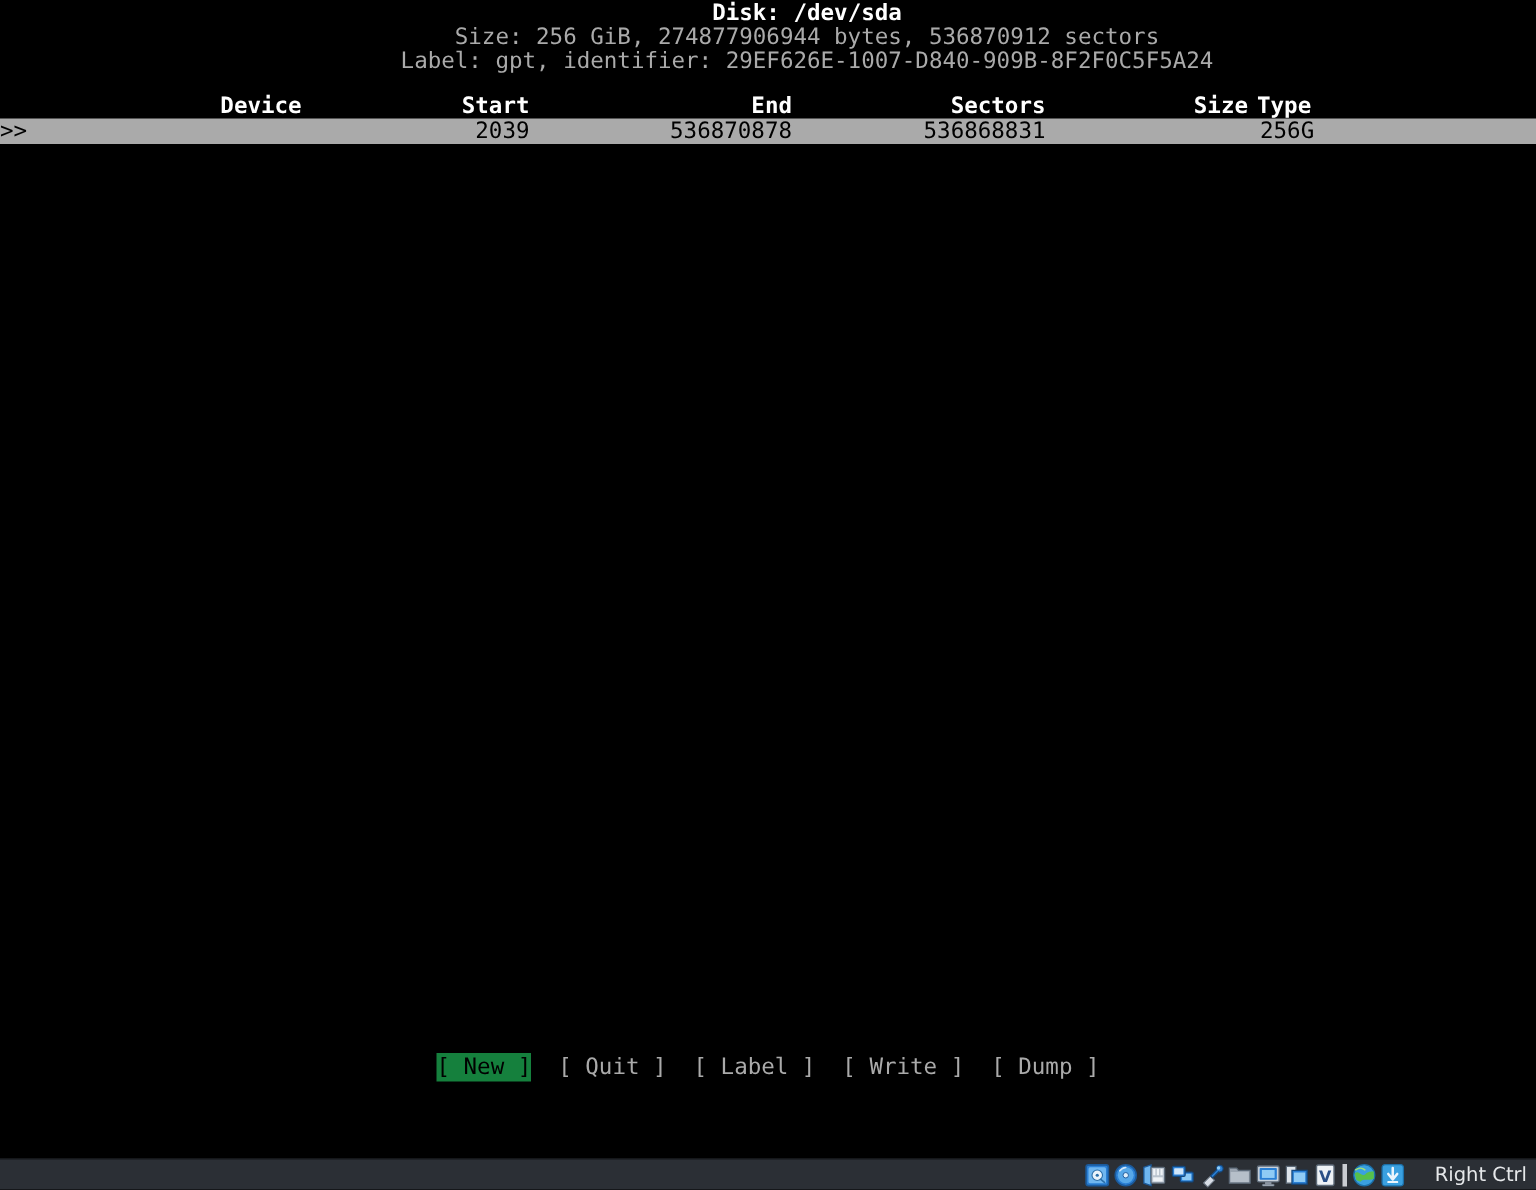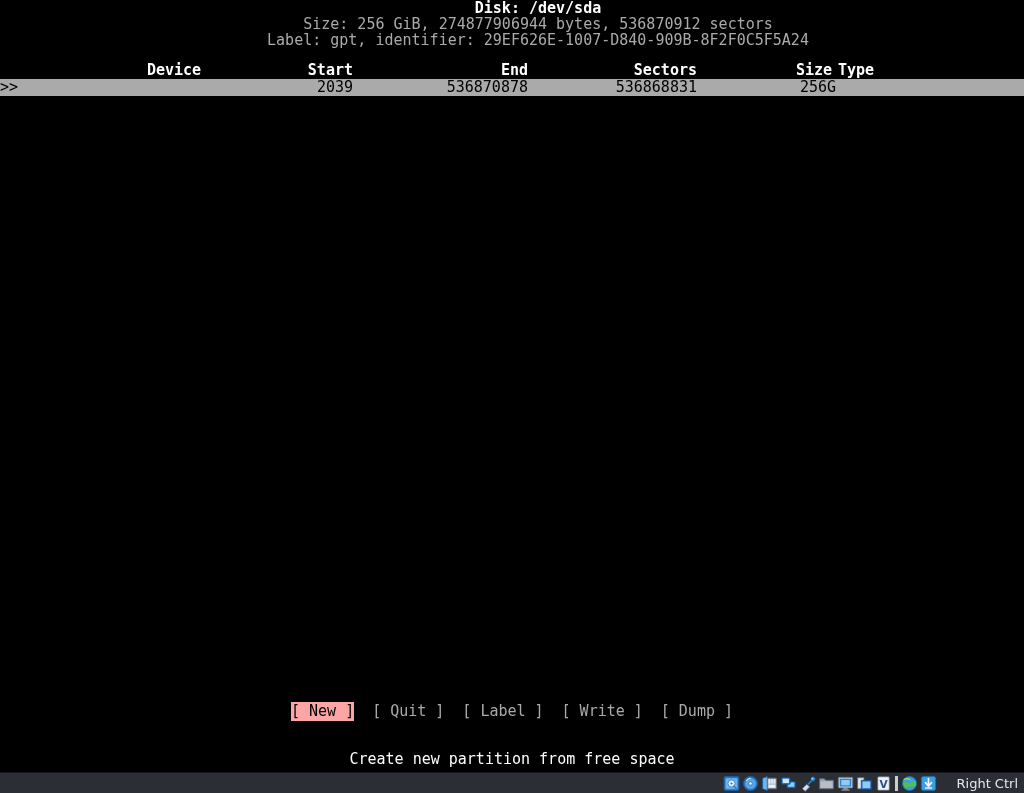--- a/index.html
+++ b/index.html
@@ -76,21 +76,21 @@
     height: 17px;
     line-height: 17px;
     white-space: pre;
   }
   .c-marker  { left: 0px;   width: 28px;  text-align: left; }
   .c-device  { left: 28px;  width: 230px; text-align: center; margin-left: 31px; }
   .c-start   { left: 258px; width: 95px;  text-align: right; }
   .c-end     { left: 363px; width: 165px; text-align: right; }
   .c-sectors { left: 538px; width: 159px; text-align: right; }
   .c-size-h  { left: 700px; width: 132px; text-align: right; }
-  .c-size-v  { left: 800px; width: 40px;  text-align: left; }
+  .c-size-v  { left: 840px; width: 40px;  text-align: left; }
   .c-type    { left: 838px; width: 160px; text-align: left; }
 
   
   #menu-bar {
     position: absolute;
     left: 0;
     top: 702px;
     width: 1024px;
     height: 19px;
     display: flex;
@@ -104,21 +104,21 @@
     color: #aaaaaa;
     background: transparent;
     white-space: pre;
     padding: 0;
     font-family: inherit;
     font-size: 15px;
     line-height: 19px;
   }
   .menu-item.active {
     color: #000000;
-    background: #fca5a5;
+    background: #15803d;
   }
   .menu-gap { width: 9px; display: inline-block; }
 
   #status-line {
     position: absolute;
     left: 0;
     top: 751px;
     width: 1024px;
     text-align: center;
     color: #ffffff;
@@ -218,21 +218,20 @@
 
     <span class="menu-item"><span>[</span><span class="menu-gap"></span><span>Write</span><span class="menu-gap"></span><span>]</span></span>
 
     <span class="menu-gap"></span>
     <span class="menu-gap"></span>
 
     <span class="menu-item"><span>[</span><span class="menu-gap"></span><span>Dump</span><span class="menu-gap"></span><span>]</span></span>
 
   </div>
 
-  <div id="status-line">Create new partition from free space</div>
 
 </div>
 
 <div id="vbox-statusbar">
 
   <svg class="vb-icon" viewBox="0 0 16 16">
     <rect x="1" y="1.5" width="14" height="13" rx="1.5" fill="#2a7fd4" stroke="#1b5a9b"></rect>
     <rect x="2.5" y="3" width="11" height="10" rx="1" fill="#6fb6ef"></rect>
     <circle cx="8" cy="8" r="3.3" fill="#e9f3fb" stroke="#2a6ea8" stroke-width="0.7"></circle>
     <circle cx="8" cy="8" r="1" fill="#2a6ea8"></circle>

